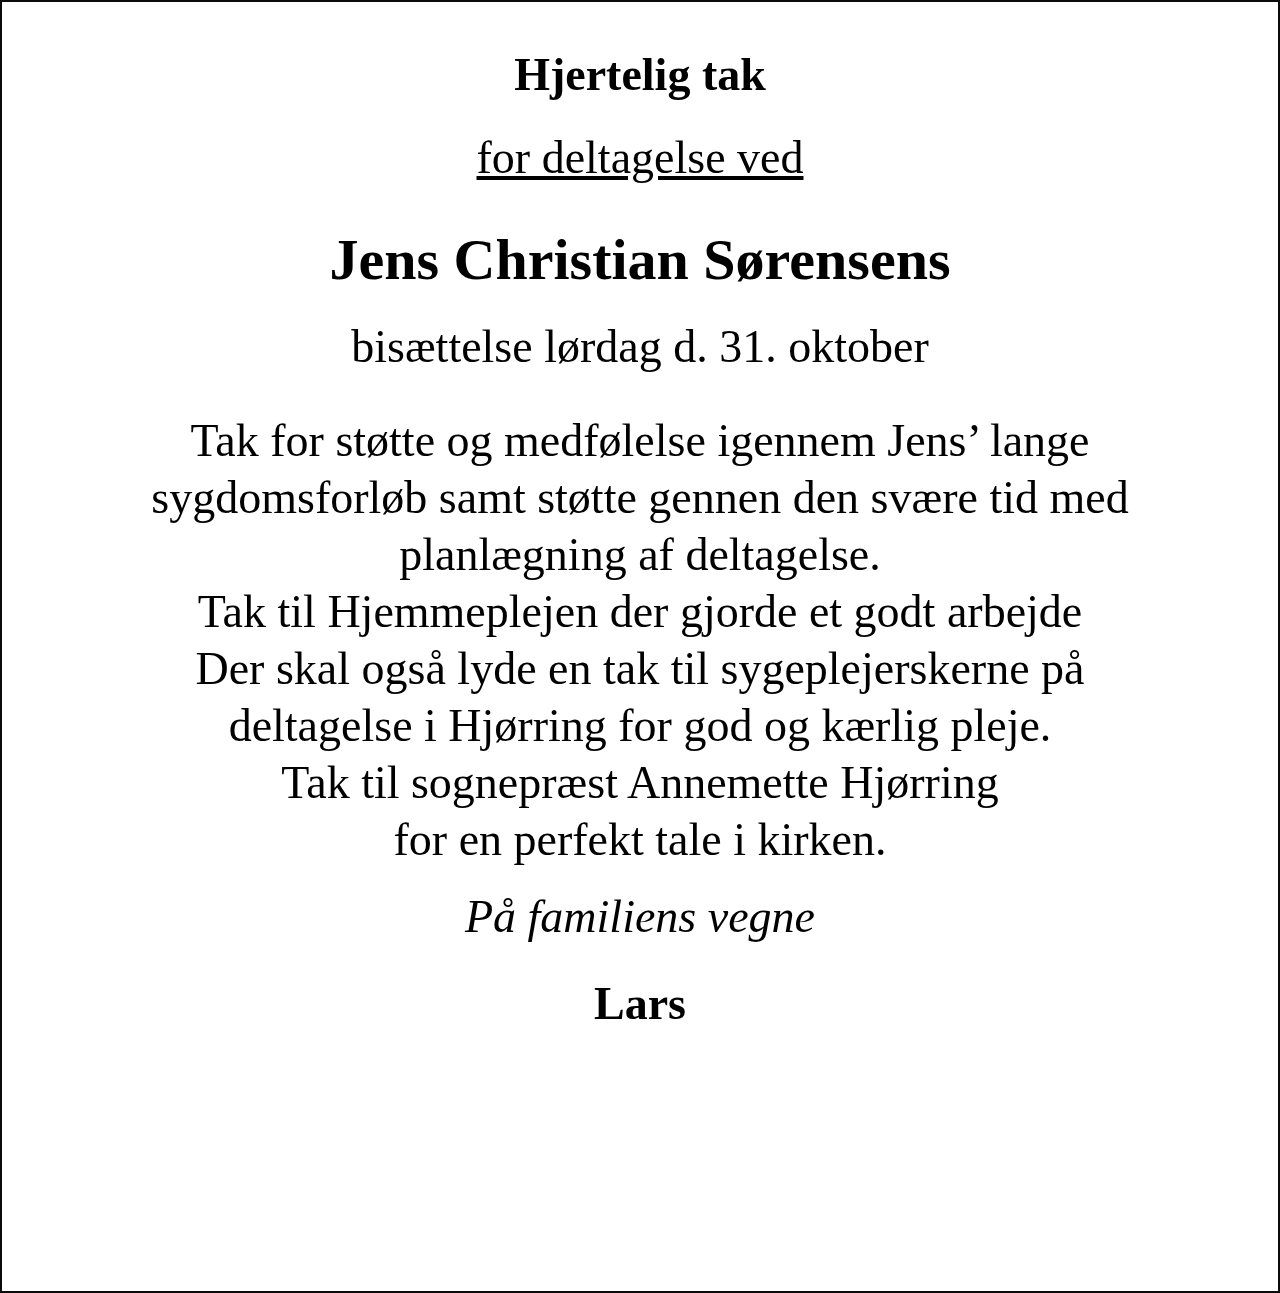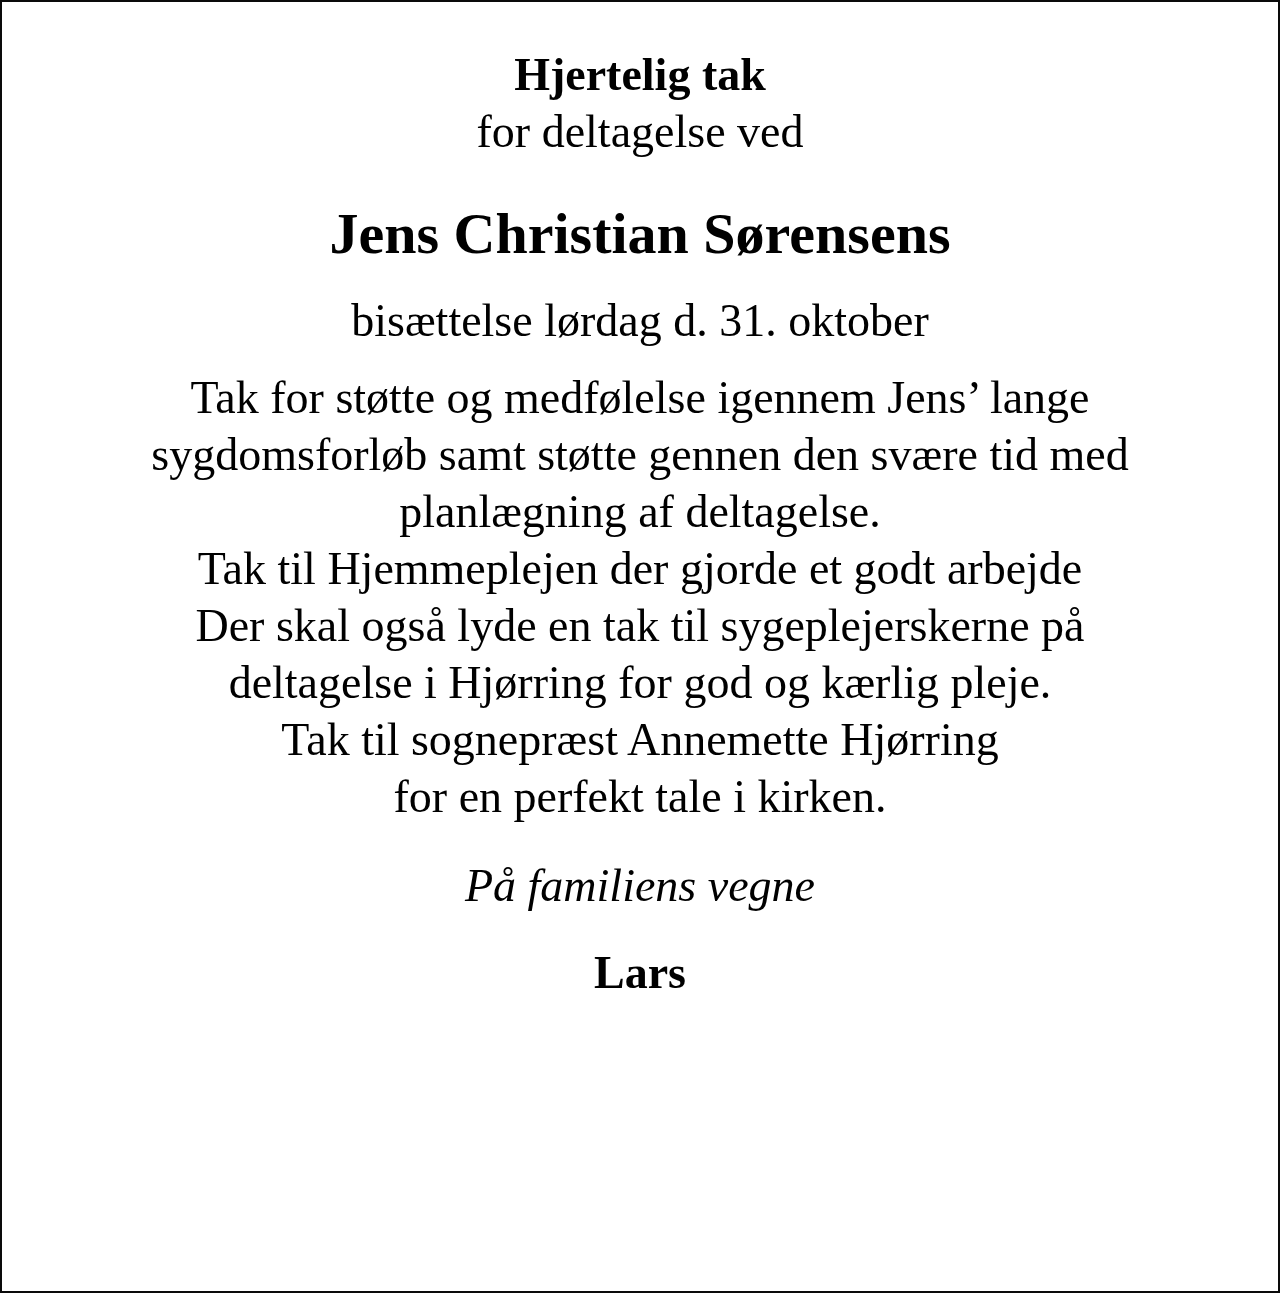--- a/index.html
+++ b/index.html
@@ -20,39 +20,41 @@
     overflow: hidden;
     padding-top: 44px;
   }
   .line {
     font-size: 46px;
     line-height: 57px;
     margin: 0 40px;
   }
   .title {
     font-weight: bold;
+    margin-bottom: 26px;
   }
   .subtitle {
     margin-bottom: 36px;
+    text-decoration: underline;
   }
   .name {
     font-size: 58px;
     line-height: 76px;
     font-weight: bold;
     margin-bottom: 20px;
     margin-top: 36px;
   }
   .event {
-    margin-bottom: 20px;
+    margin-bottom: 37px;
   }
   .flowers {
     margin-bottom: 28px;
   }
   .body-paragraph {
-    margin-bottom: 32px;
+    margin-bottom: 20px;
   }
   .closing {
     margin-bottom: 30px;
     font-style: italic;
   }
   .signature {
     font-weight: bold;
   }
 </style>
 </head>

